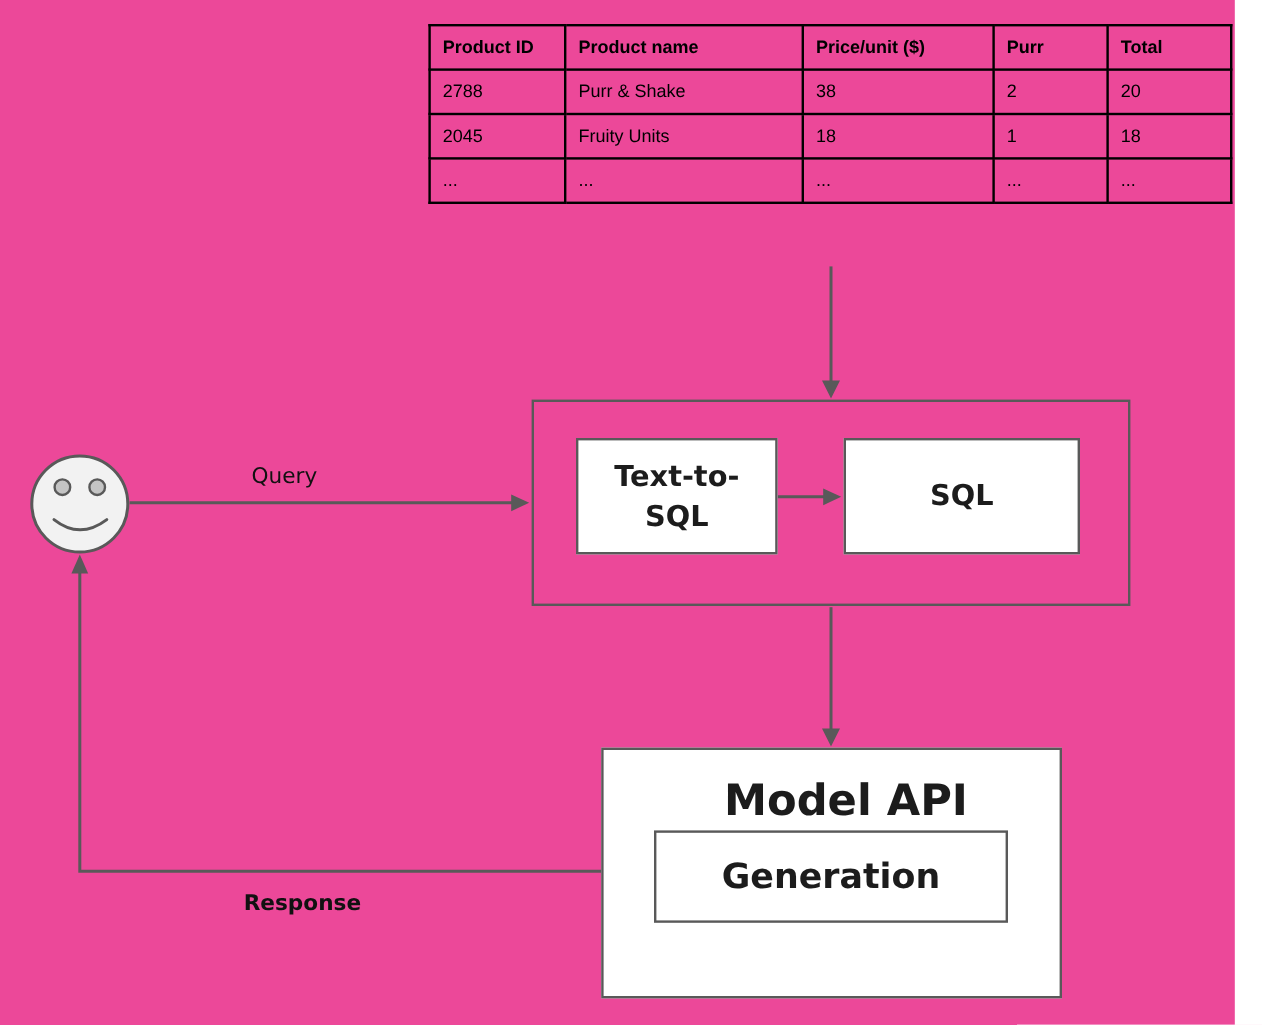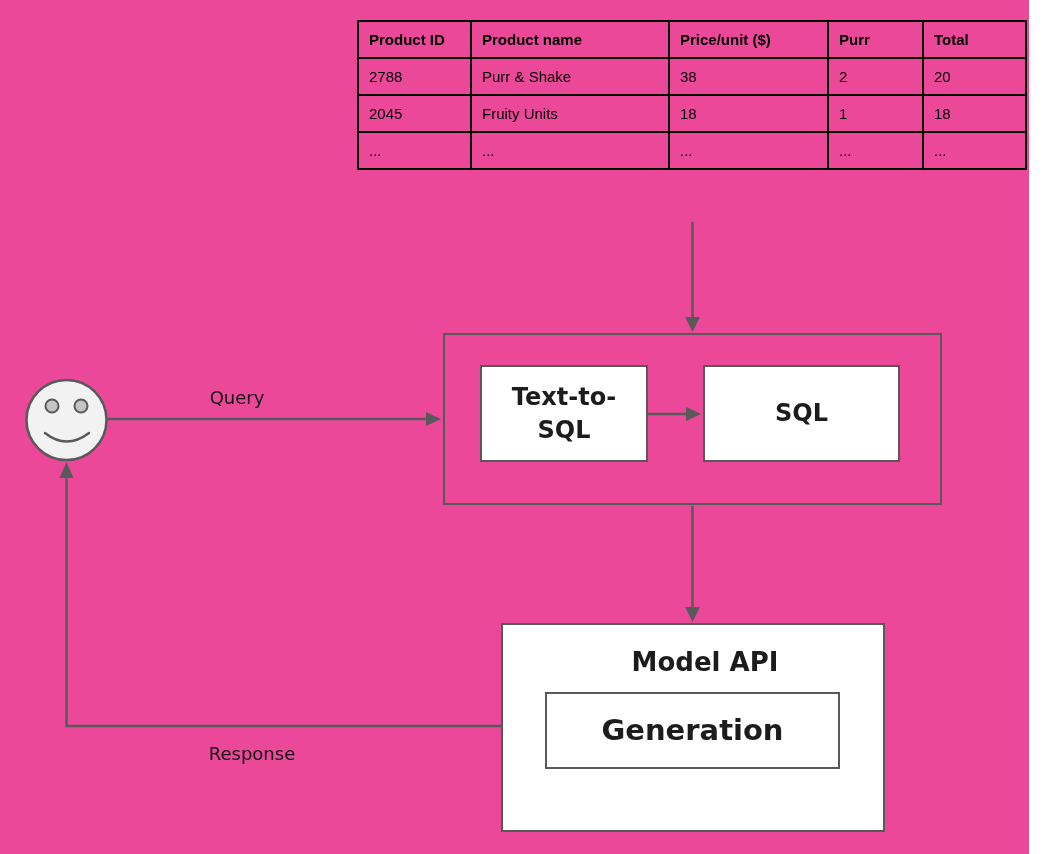--- a/index.html
+++ b/index.html
@@ -58,38 +58,38 @@
 
   .box-label {
     font-weight: bold;
     font-size: 24px;
     line-height: 1.35;
     color: var(--color-label-text, #1c1c1c);
   }
   .box-label .line { display: block; }
   #model-api-title {
     font-weight: bold;
-    font-size: 26px;
+    font-size: 36px;
     margin-top: 22px;
     color: var(--color-label-text, #1c1c1c);
     margin-left: 24px;
   }
   #generation-box .box-label { font-size: 29px; }
 
   
   .edge-label {
     position: absolute;
     transform: translate(-50%, -50%);
     font-size: 18px;
     font-weight: 400;
     white-space: nowrap;
     color: #111111;
   }
   #query-label    { left: 237px; top: 397px; }
-  #response-label { left: 252px; top: 753px; }
+  #response-label { left: 252px; top: 753px; font-weight: bold; }
 
   
   #connector-layer {
     position: absolute;
     left: 0; top: 0;
     width: 1052px; height: 854px;
     pointer-events: none;
   }
   .edge-line {
     stroke: var(--color-line-gray, #595959);

